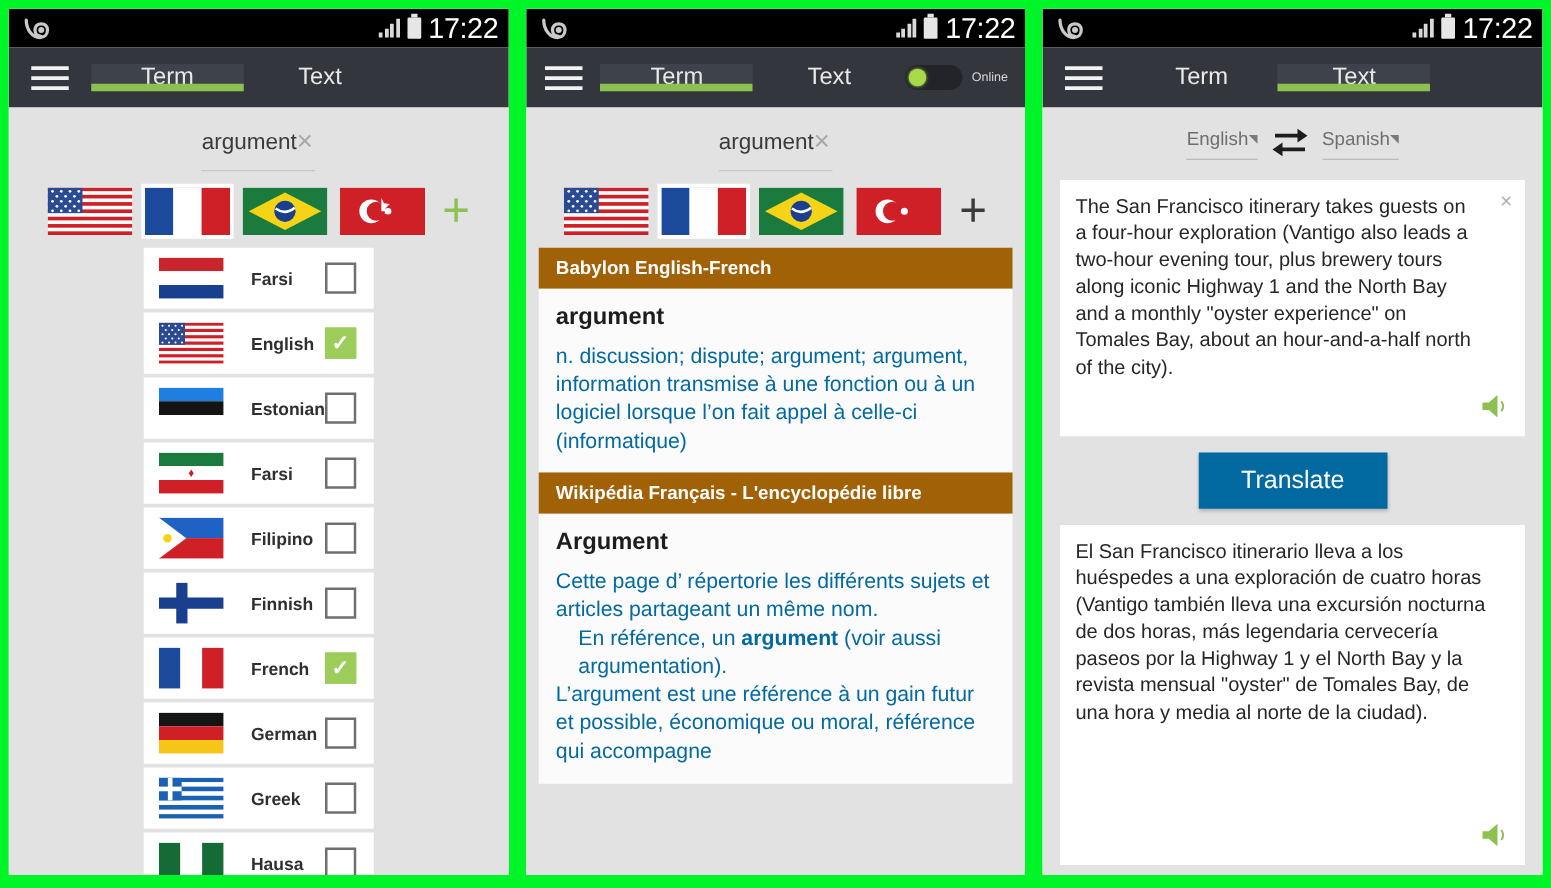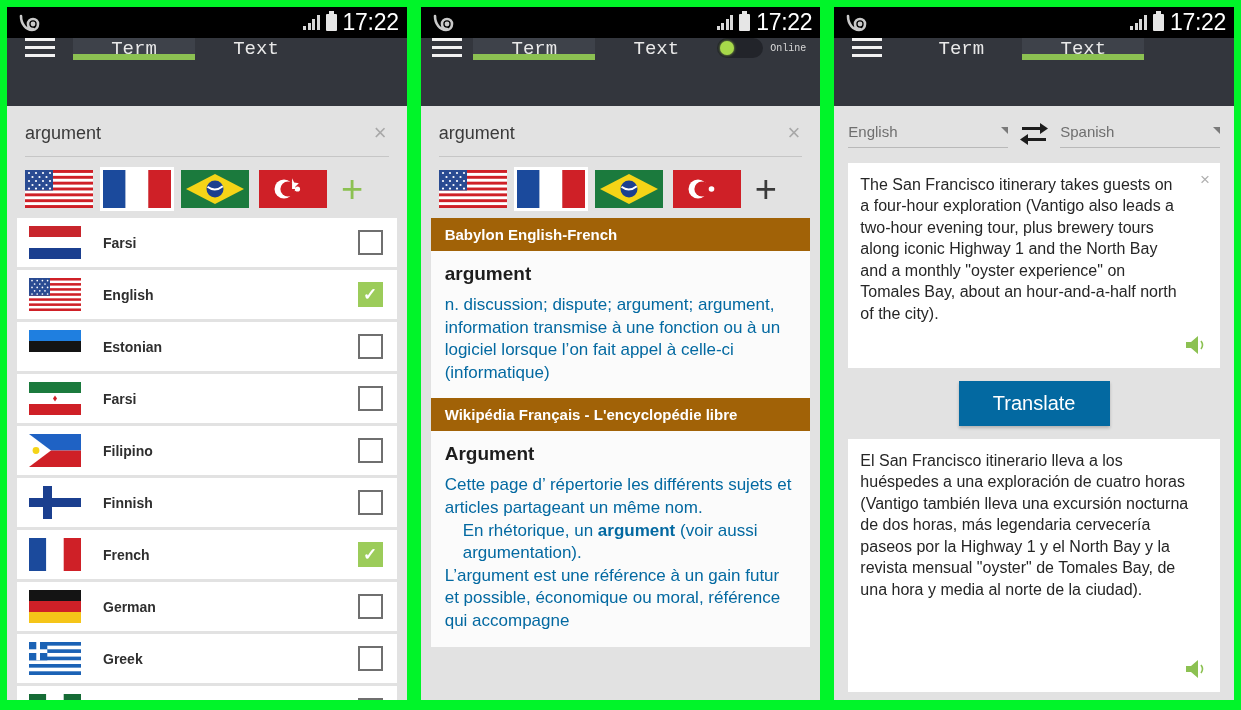--- a/index.html
+++ b/index.html
@@ -62,26 +62,25 @@
     width:5px; height:3px; background:#e6e6e6;
   }
   .clock {
     color: #ffffff; font-size: 23px; letter-spacing: -0.3px;
     font-family: Liberation Sans, sans-serif;
   }
 
   
   .actionbar {
     background: #33363d;
-    height: 68px;
+    height: 48px;
     display: flex;
-    align-items: flex-start;
+    align-items: center;
     flex: 0 0 auto;
     position: relative;
-    font-family: Liberation Mono, monospace;
   }
   .hamburger {
     width: 66px;
     display: flex; flex-direction: column;
     align-items: center; justify-content: center;
     gap: 5px;
     cursor: pointer;
   }
   .hamburger span {
     display:block; width: 30px; height: 3px; background: #f2f2f2;
@@ -119,20 +118,21 @@
   .online-label { color:#d7d7d7; font-size: 10px; }
 
   
   .screen-body {
     flex: 1 1 auto;
     background: #e2e2e2;
     overflow: hidden;
     display: flex;
     flex-direction: column;
     position: relative;
+    align-items: center;
   }
   .searchbar {
     padding: 16px 18px 0 18px;
     flex: 0 0 auto;
   }
   .searchbar-inner {
     display: flex; align-items: center;
     border-bottom: 1px solid #c6c6c6;
     padding-bottom: 12px;
   }
@@ -637,21 +637,21 @@
         <div class="dict-body">
           <div class="dict-term">argument</div>
           <div class="dict-def">n. discussion; dispute; argument; argument, information transmise à une fonction ou à un logiciel lorsque l’on fait appel à celle-ci (informatique)</div>
         </div>
         <div class="dict-header">Wikipédia Français - L'encyclopédie libre</div>
         <div class="dict-body">
           <div class="dict-term">Argument</div>
           <div class="dict-def">
             <span>Cette page d’ répertorie les différents sujets et articles partageant un même nom.</span>
             <span class="dict-indent">
-              <span>En rhétorique, un </span><b>argument</b><span> (voir aussi argumentation).</span>
+              <span>En référence, un </span><b>argument</b><span> (voir aussi argumentation).</span>
             </span>
             <span>L’argument est une référence à un gain futur et possible, économique ou moral, référence qui accompagne</span>
           </div>
         </div>
       </div>
     </div>
   </div>
 
   <div class="panel">
     <div class="statusbar">

